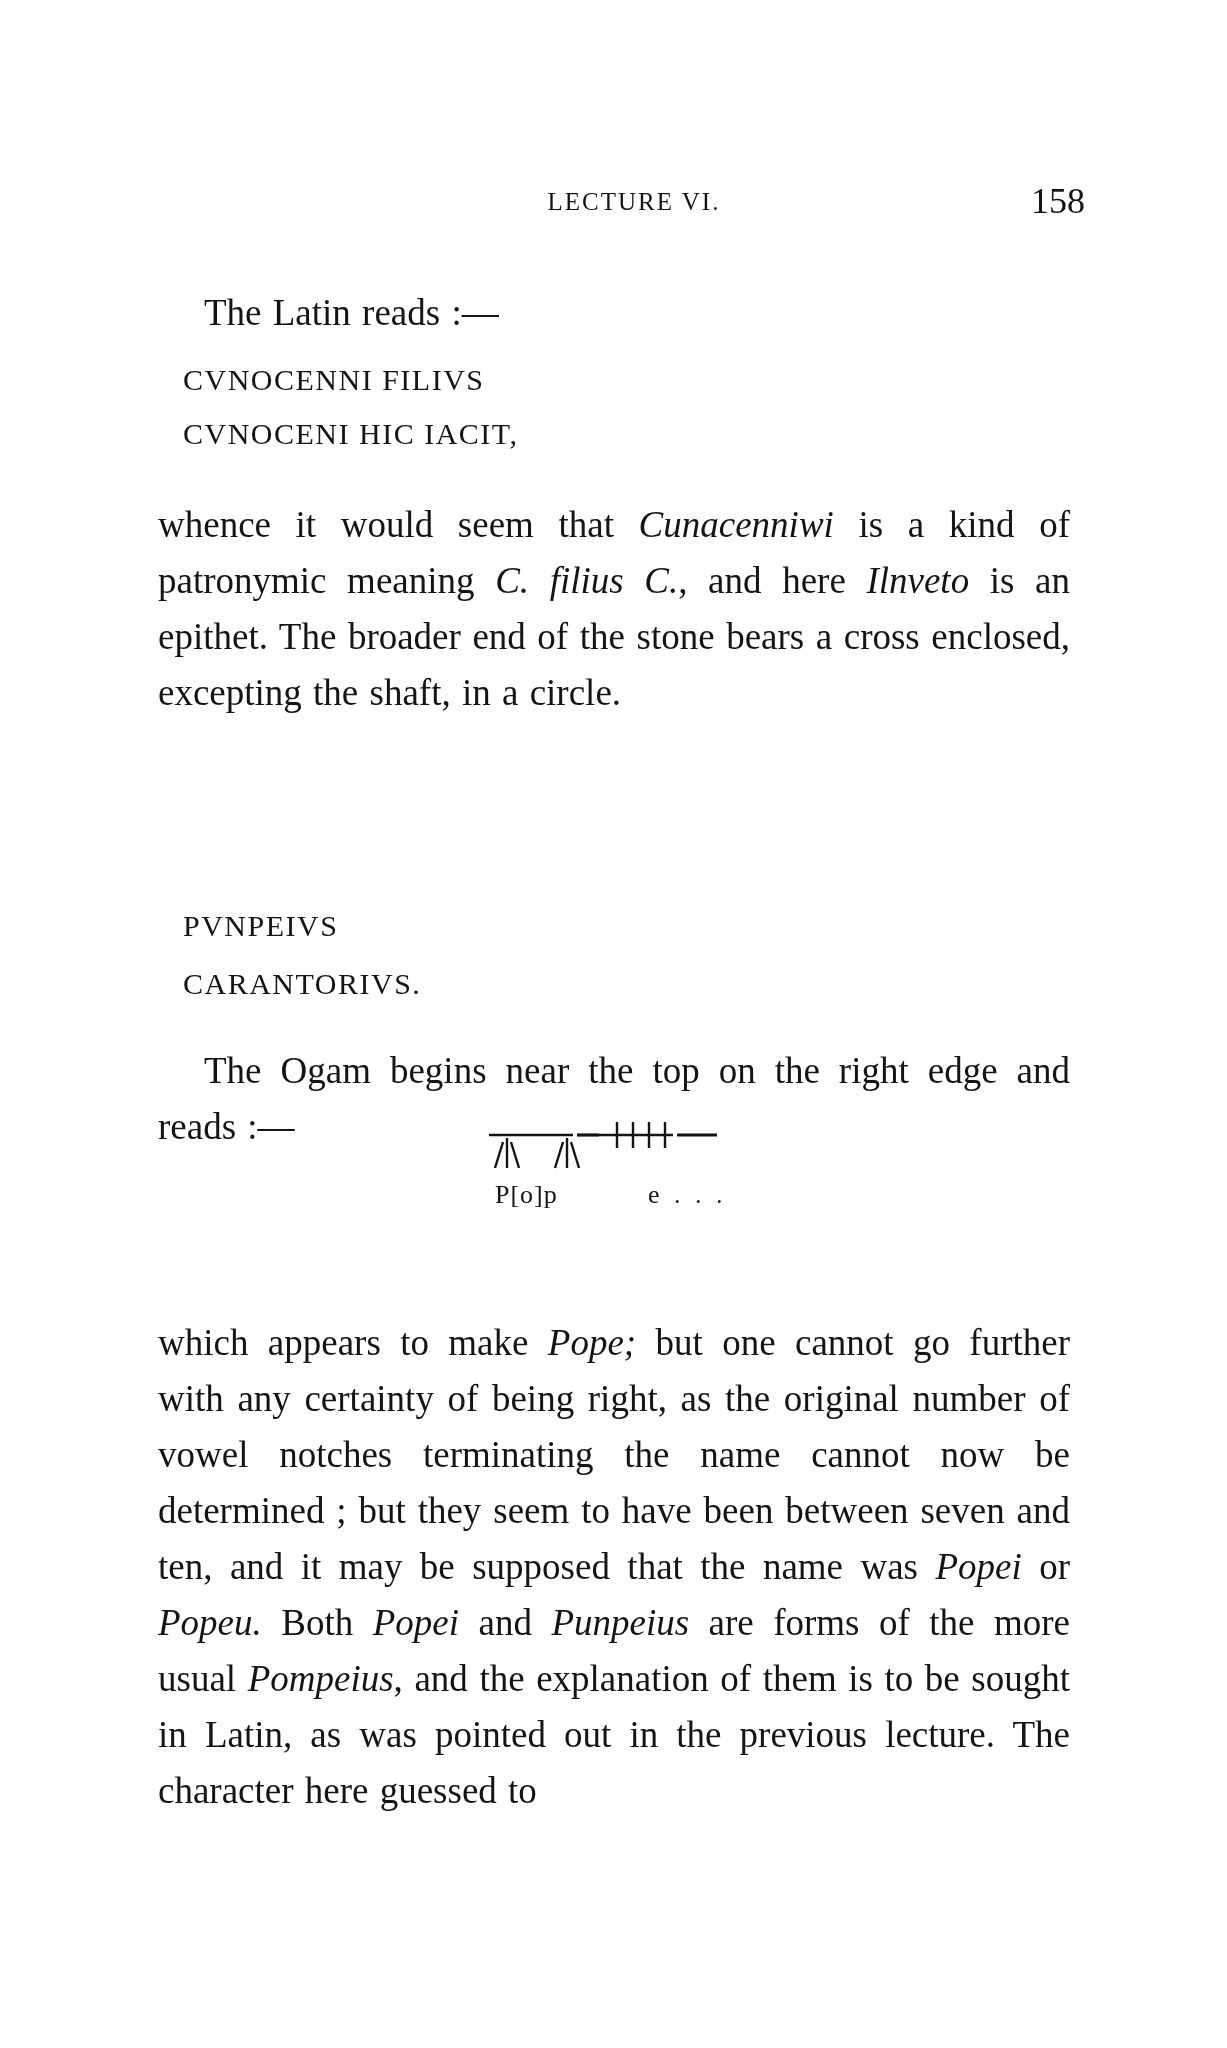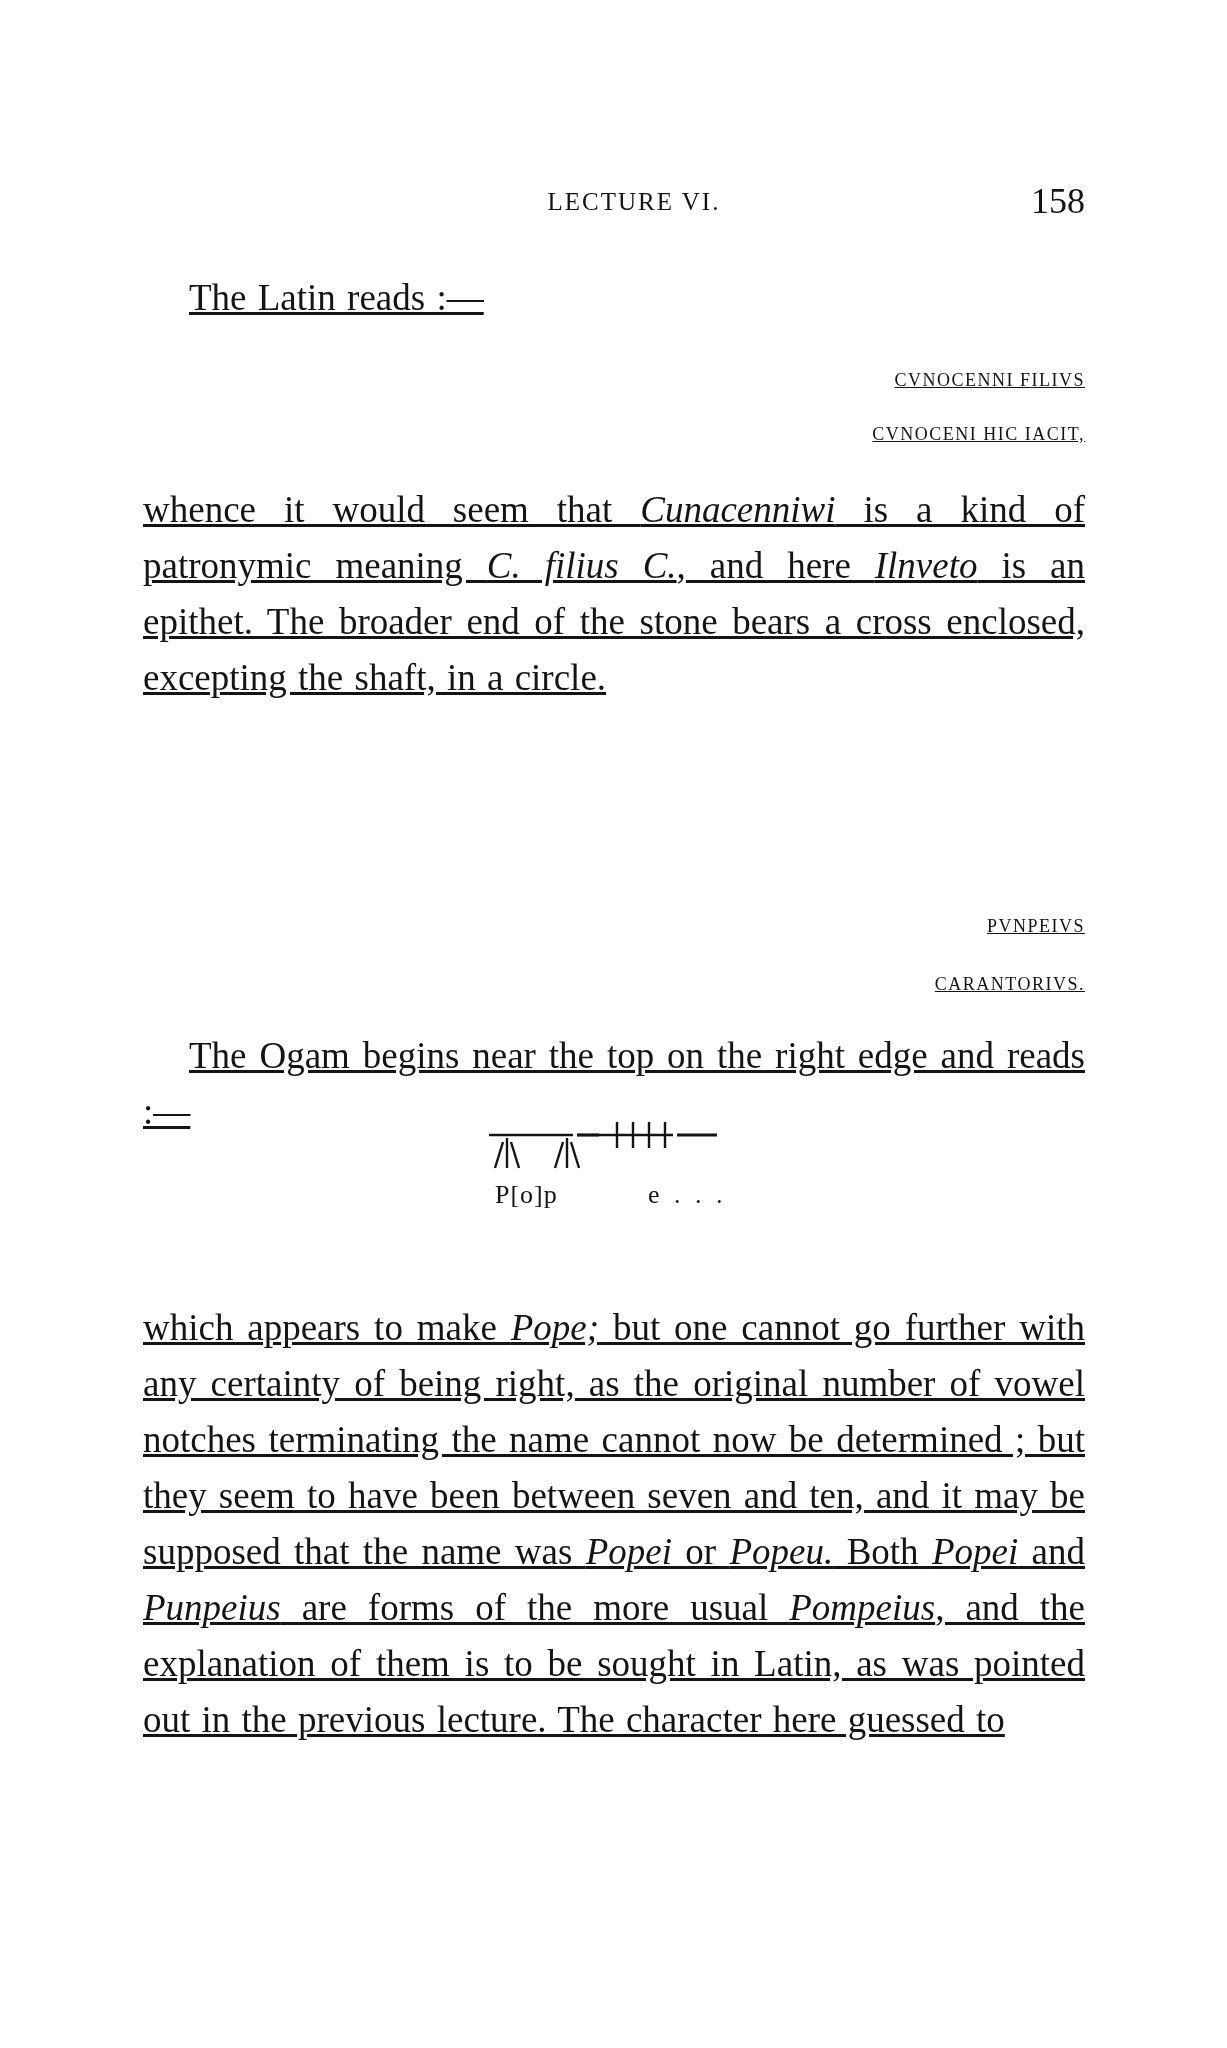--- a/index.html
+++ b/index.html
@@ -9,28 +9,28 @@
     }
     .page { position: absolute; left: 0; top: 0; width: 1227px; height: 2020px; }
     .running-head { position: absolute; top: 180px; left: 143px; width: 942px; height: 50px; }
     .running-title {
       position: absolute; left: 0; right: 0; text-align: center; top: 8px;
       font-size: 25px; letter-spacing: 2px; padding-left: 40px;
     }
     .page-number { position: absolute; right: 0; top: 0; font-size: 36px; }
     .text-block { position: absolute; left: 143px; width: 942px; }
     .para {
-      font-size: 37px; line-height: 56px; margin: 0; text-align: justify;
-      text-align-last: left; word-spacing: 2px; text-decoration: underline;
+      font-size: 37px; line-height: 56px; margin: 15px; text-align: justify;
+      text-align-last: left; word-spacing: 2px;
     }
     .indent { text-indent: 46px; }
     .para i { font-style: italic; }
     .inscription {
-      text-align: right; font-size: 18px; letter-spacing: 1.5px; margin: 0;
-      line-height: 56px; padding-left: 40px; text-decoration: underline;
+      text-align: left; font-size: 30px; letter-spacing: 1.5px; margin: 0;
+      line-height: 56px; padding-left: 40px;
     }
     .ogam-wrap { position: relative; width: 942px; height: 130px; }
     .ogam-svg { position: absolute; left: 340px; top: 0; }
     .ogam-label { position: absolute; top: 72px; left: 352px; font-size: 26px; letter-spacing: 1px; }
     .ogam-label2 { position: absolute; top: 72px; left: 505px; font-size: 26px; letter-spacing: 4px; }
   </style>
 </head>
 <body>
 
 <div class="page">

